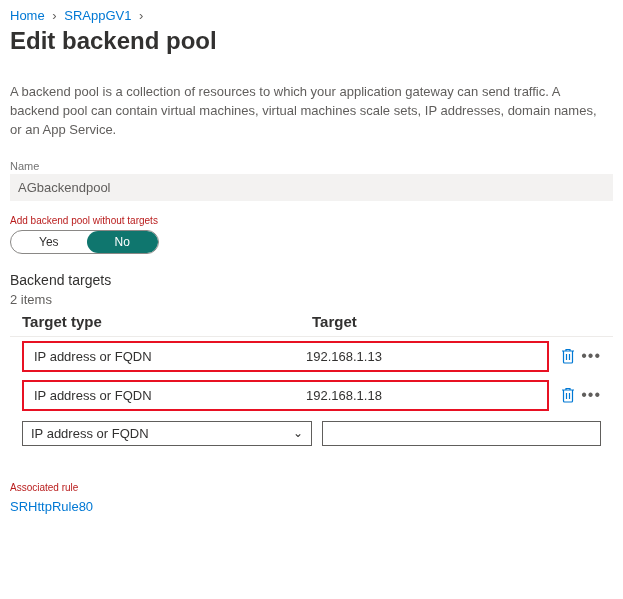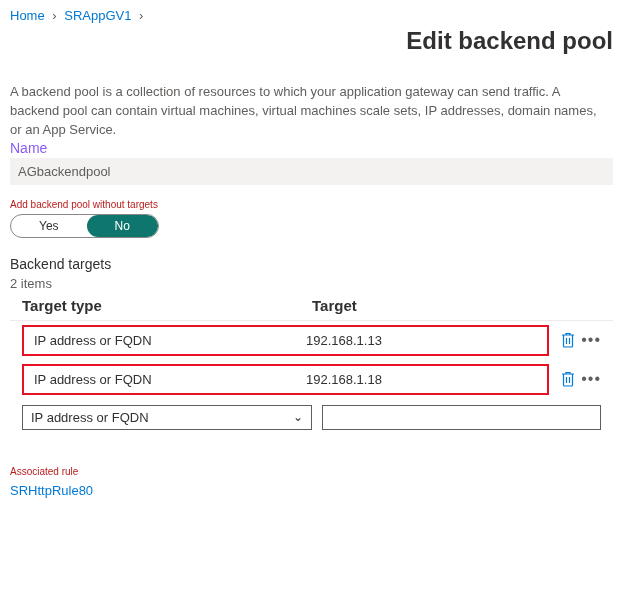--- a/index.html
+++ b/index.html
@@ -10,25 +10,25 @@
     font-size: 13px;
     color: #323130;
     width: 623px;
     background: #fff;
   }
   a { color: #0078d4; text-decoration: none; cursor: pointer; }
 
   .breadcrumb { font-size: 13px; color: #605e5c; margin-bottom: 4px; }
   .breadcrumb .sep { color: #605e5c; margin: 0 4px; }
 
-  h1 { font-size: 24px; font-weight: 600; margin: 2px 0 28px 0; color: #323130; text-align: right; }
-
-  .desc { color: #605e5c; font-size: 13px; line-height: 1.45; max-width: 590px; margin-bottom: 0; }
-
-  .label { color: #8b5cf6; font-size: 14px; margin-bottom: 2px; }
+  h1 { font-size: 24px; font-weight: 600; margin: 2px 0 28px 0; color: #323130; }
+
+  .desc { color: #605e5c; font-size: 13px; line-height: 1.45; max-width: 590px; margin-bottom: 20px; }
+
+  .label { color: #737373; font-size: 11px; margin-bottom: 2px; }
 
   .name-input {
     width: 100%;
     background: #f3f2f1;
     border: none;
     padding: 6px 8px;
     font-size: 13px;
     color: #605e5c;
     margin-bottom: 14px;
   }

